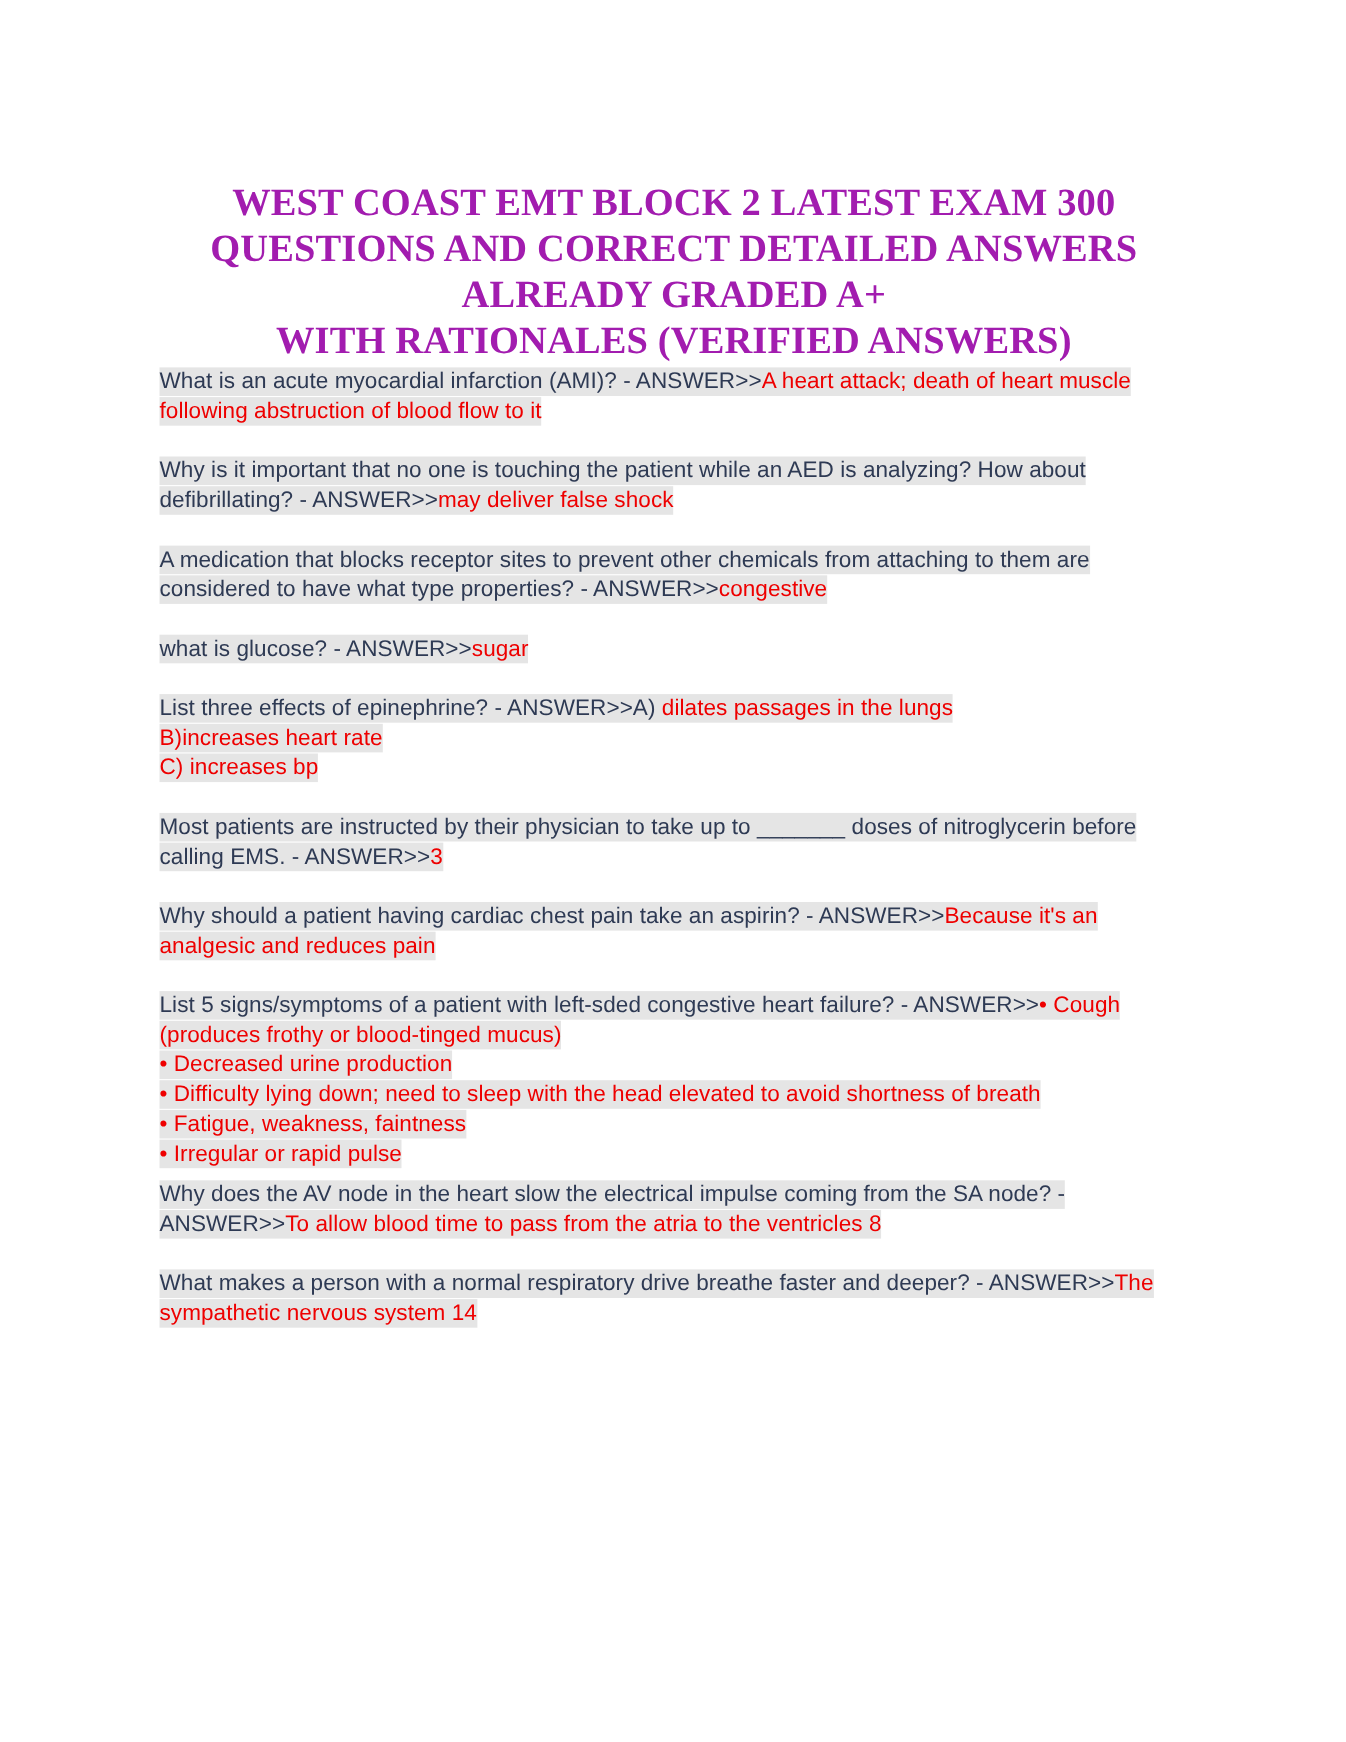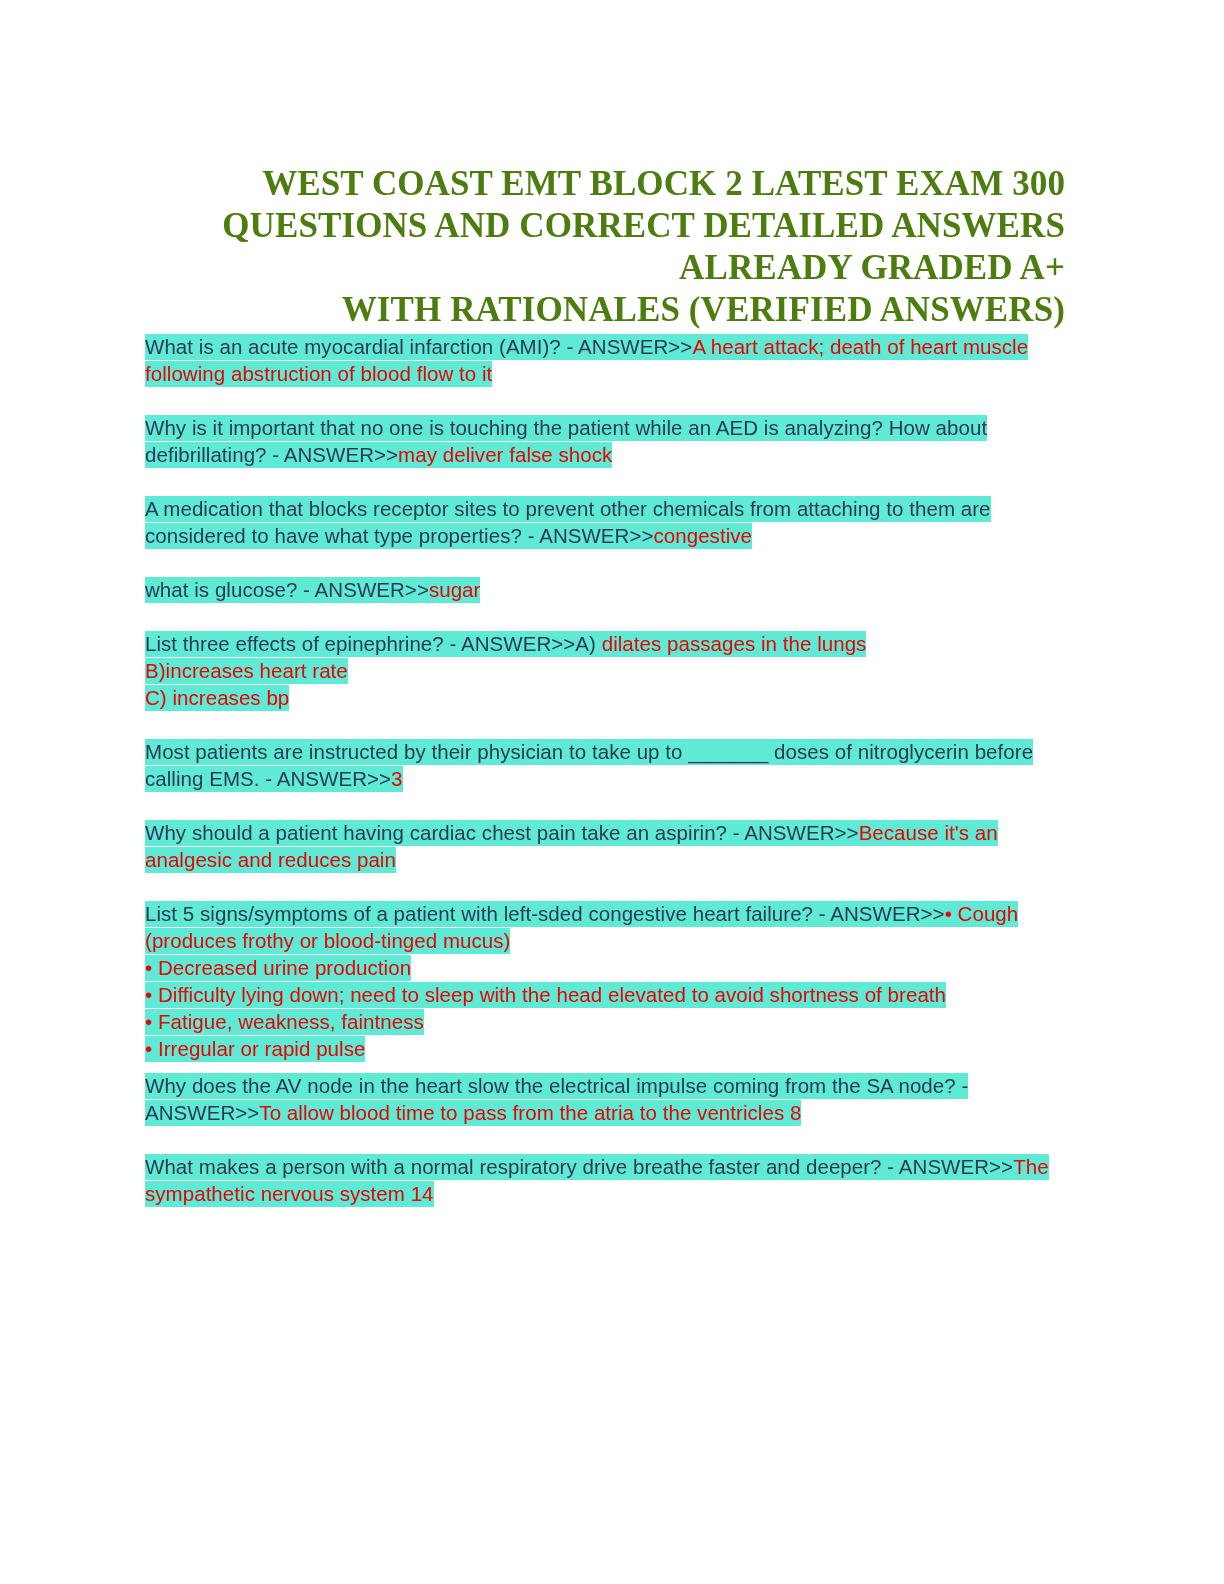--- a/index.html
+++ b/index.html
@@ -21,26 +21,26 @@
     background: #ffffff;
     box-sizing: border-box;
   }
 
   
   .doc-title {
     position: absolute;
     top: 140px;
     left: 160px;
     width: 905px;
-    text-align: right;
+    text-align: center;
     font-family: "Liberation Serif", "DejaVu Serif", serif;
     font-weight: bold;
     font-size: 35px;
     line-height: 42px;
-    color: #4d7c0f;
+    color: #a21caf;
     letter-spacing: 0.1px;
   }
   .doc-title .tline { display: block; white-space: nowrap; }
 
   
   .body-wrap {
     position: absolute;
     top: 333px;
     left: 145px;
     width: 930px;
@@ -52,21 +52,21 @@
     line-height: 27px;
     color: #2e3a54;
     letter-spacing: 0.05px;
   }
   .qa-block:last-child { margin-bottom: 0; }
 
   
   .qa-block.tight { margin-bottom: 10px; }
 
   .hl {
-    background-color: #5eead4;
+    background-color: #e5e5e5;
     box-decoration-break: clone;
     -webkit-box-decoration-break: clone;
     padding: 1px 0 2px 0;
   }
 
   .q { color: #2e3a54; }
   .a { color: #ee0000; }
 </style>
 </head>
 <body>

